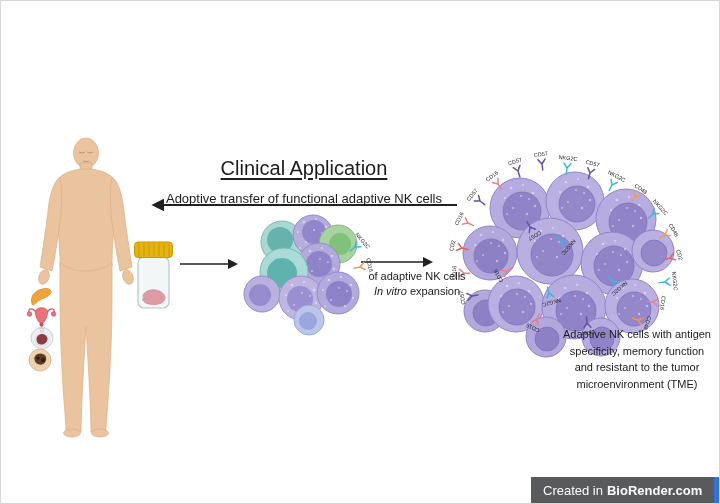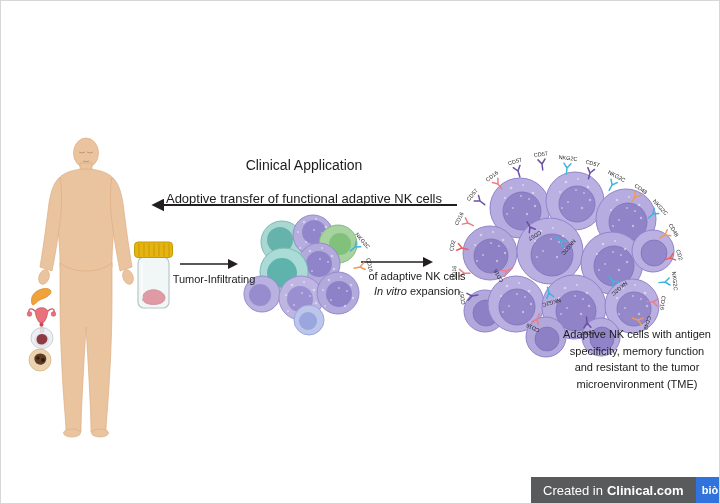--- a/index.html
+++ b/index.html
@@ -3,22 +3,22 @@
 <meta charset="utf-8">
 <style>
   html,body{margin:0;padding:0;background:#fff;}
   .canvas{
     position:relative;width:720px;height:504px;background:#ffffff;
     border:1px solid #d6d6d6;box-sizing:border-box;overflow:hidden;
     font-family:"Liberation Sans", sans-serif;color:#1c1c1c;
   }
   .scene{position:absolute;left:0;top:0;}
   .txt{position:absolute;text-align:center;}
-  .title-heading{left:150px;top:156px;width:306px;font-size:14px;
-    text-underline-offset:3px;}
+  .title-heading{left:150px;top:156px;width:306px;font-size:20px;
+    text-decoration:underline;text-underline-offset:3px;}
   .title-sub{left:118px;top:190px;width:370px;font-size:13px;}
   .step1{left:157px;top:271px;width:112px;font-size:11px;line-height:14.5px;}
   .step2{left:352px;top:268px;width:128px;font-size:11px;line-height:15px;}
   .caption{left:550px;top:325px;width:172px;font-size:11px;line-height:16.5px;}
   .footer{position:absolute;left:507px;top:476px;height:26px;display:flex;align-items:stretch;margin-left:23px;}
   .footer-bar{background:#595a5c;color:#fff;font-size:13px;display:flex;align-items:center;
     padding:0 12px;white-space:nowrap;}
   .footer-bar b{font-weight:bold;margin-left:4px;}
   .footer-logo{background:#3173dc;color:#ffffff;width:29px;display:flex;align-items:center;
     justify-content:center;font-weight:bold;font-size:11px;}
@@ -324,36 +324,35 @@
           <use href="#ry" stroke="#ee7d87"></use>
           <text class="rlbl" y="-8">CD16</text>
         </g>
   </g>
 </svg>
 
   <div class="txt title-heading">Clinical Application</div>
   <div class="txt title-sub">Adoptive transfer of functional adaptive NK cells</div>
 
   <div class="txt step1">
-    <div>Tumor-Infiltrating</div>
   </div>
 
   <div class="txt step2">
     <div>of adaptive NK cells</div>
     <div><span class="it">In vitro</span><span> expansion</span></div>
   </div>
 
   <div class="txt caption">
     <div>Adaptive NK cells with antigen</div>
     <div>specificity, memory function</div>
     <div>and resistant to the tumor</div>
     <div>microenvironment (TME)</div>
   </div>
 
   <div class="footer">
     <div class="footer-bar">
       <span>Created in</span>
-        <b>Clinical.com</b>
+        <b>BioRender.com</b>
     </div>
     <div class="footer-logo">biò</div>
   </div>
 
 </div>
 
 </body></html>

